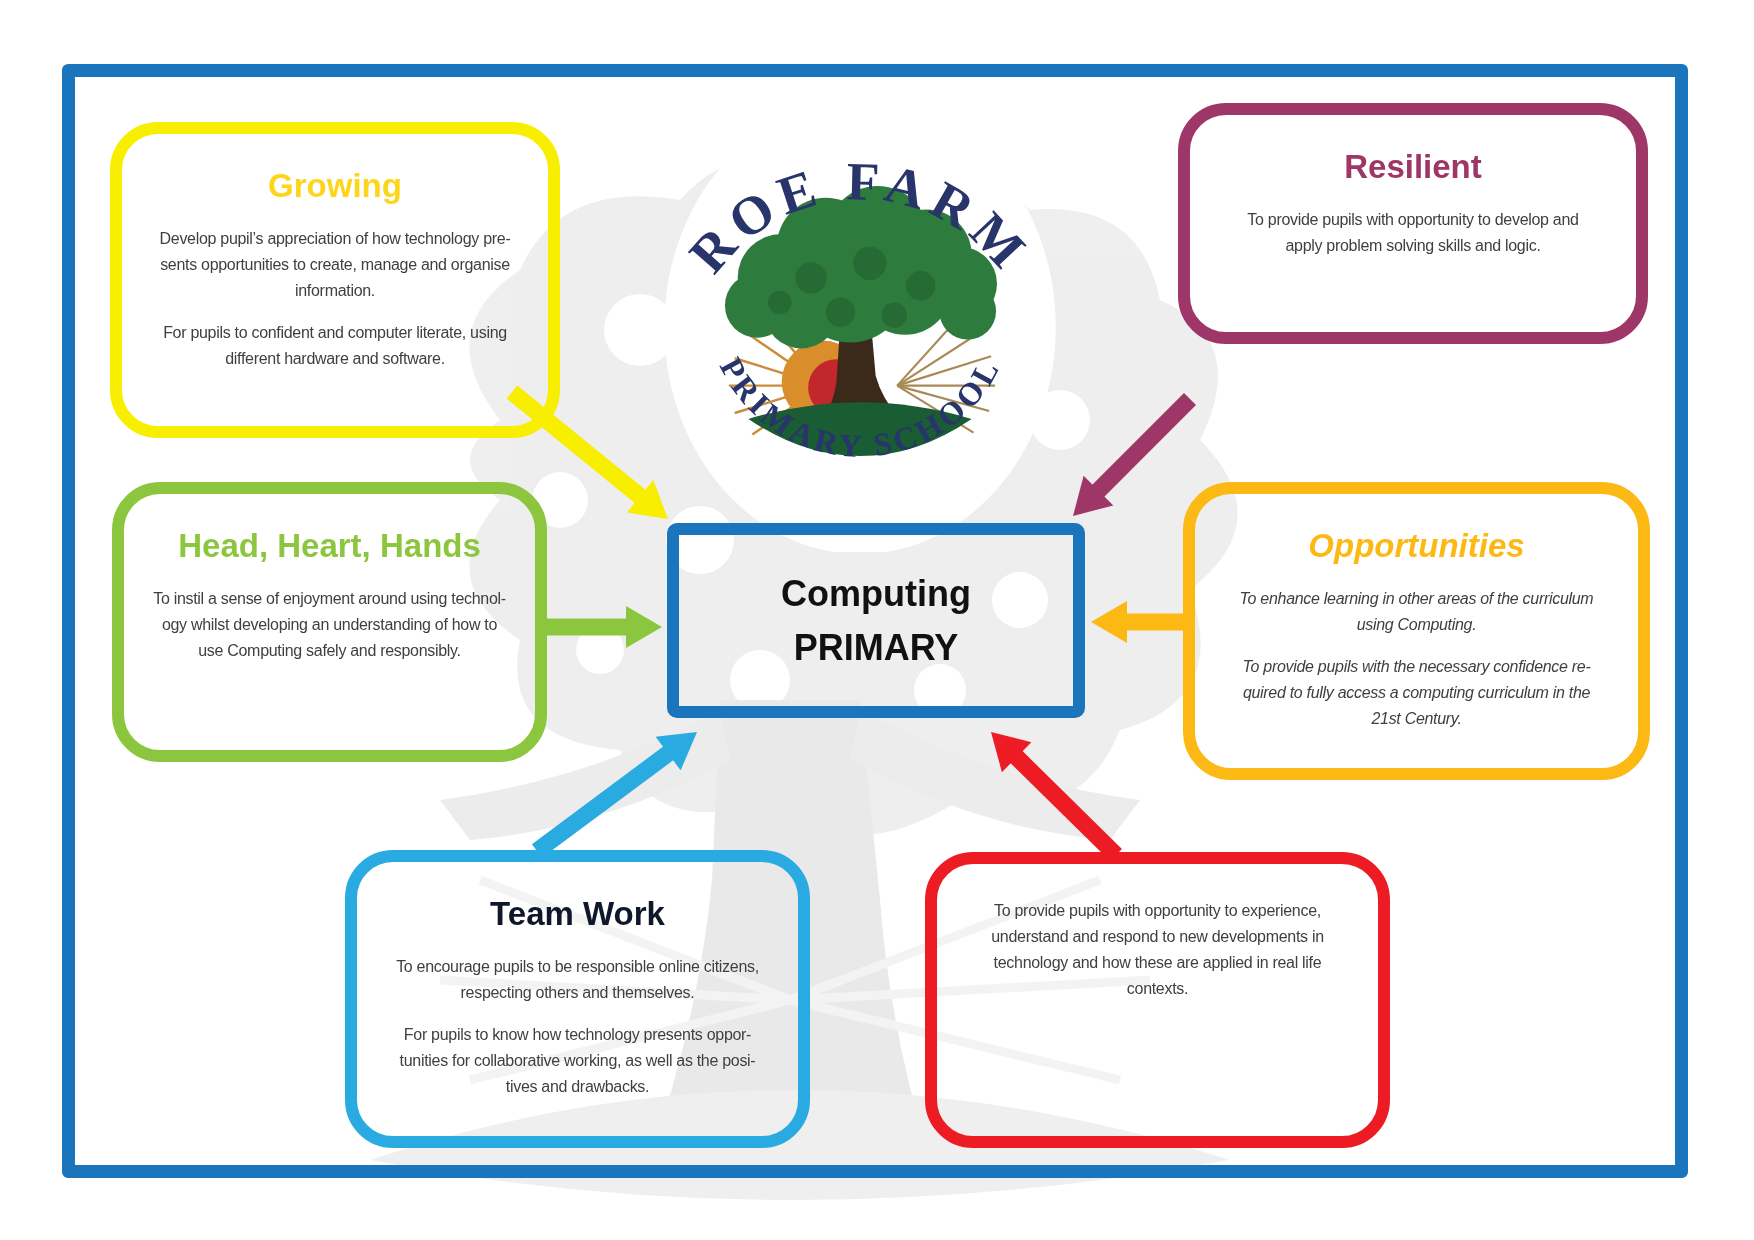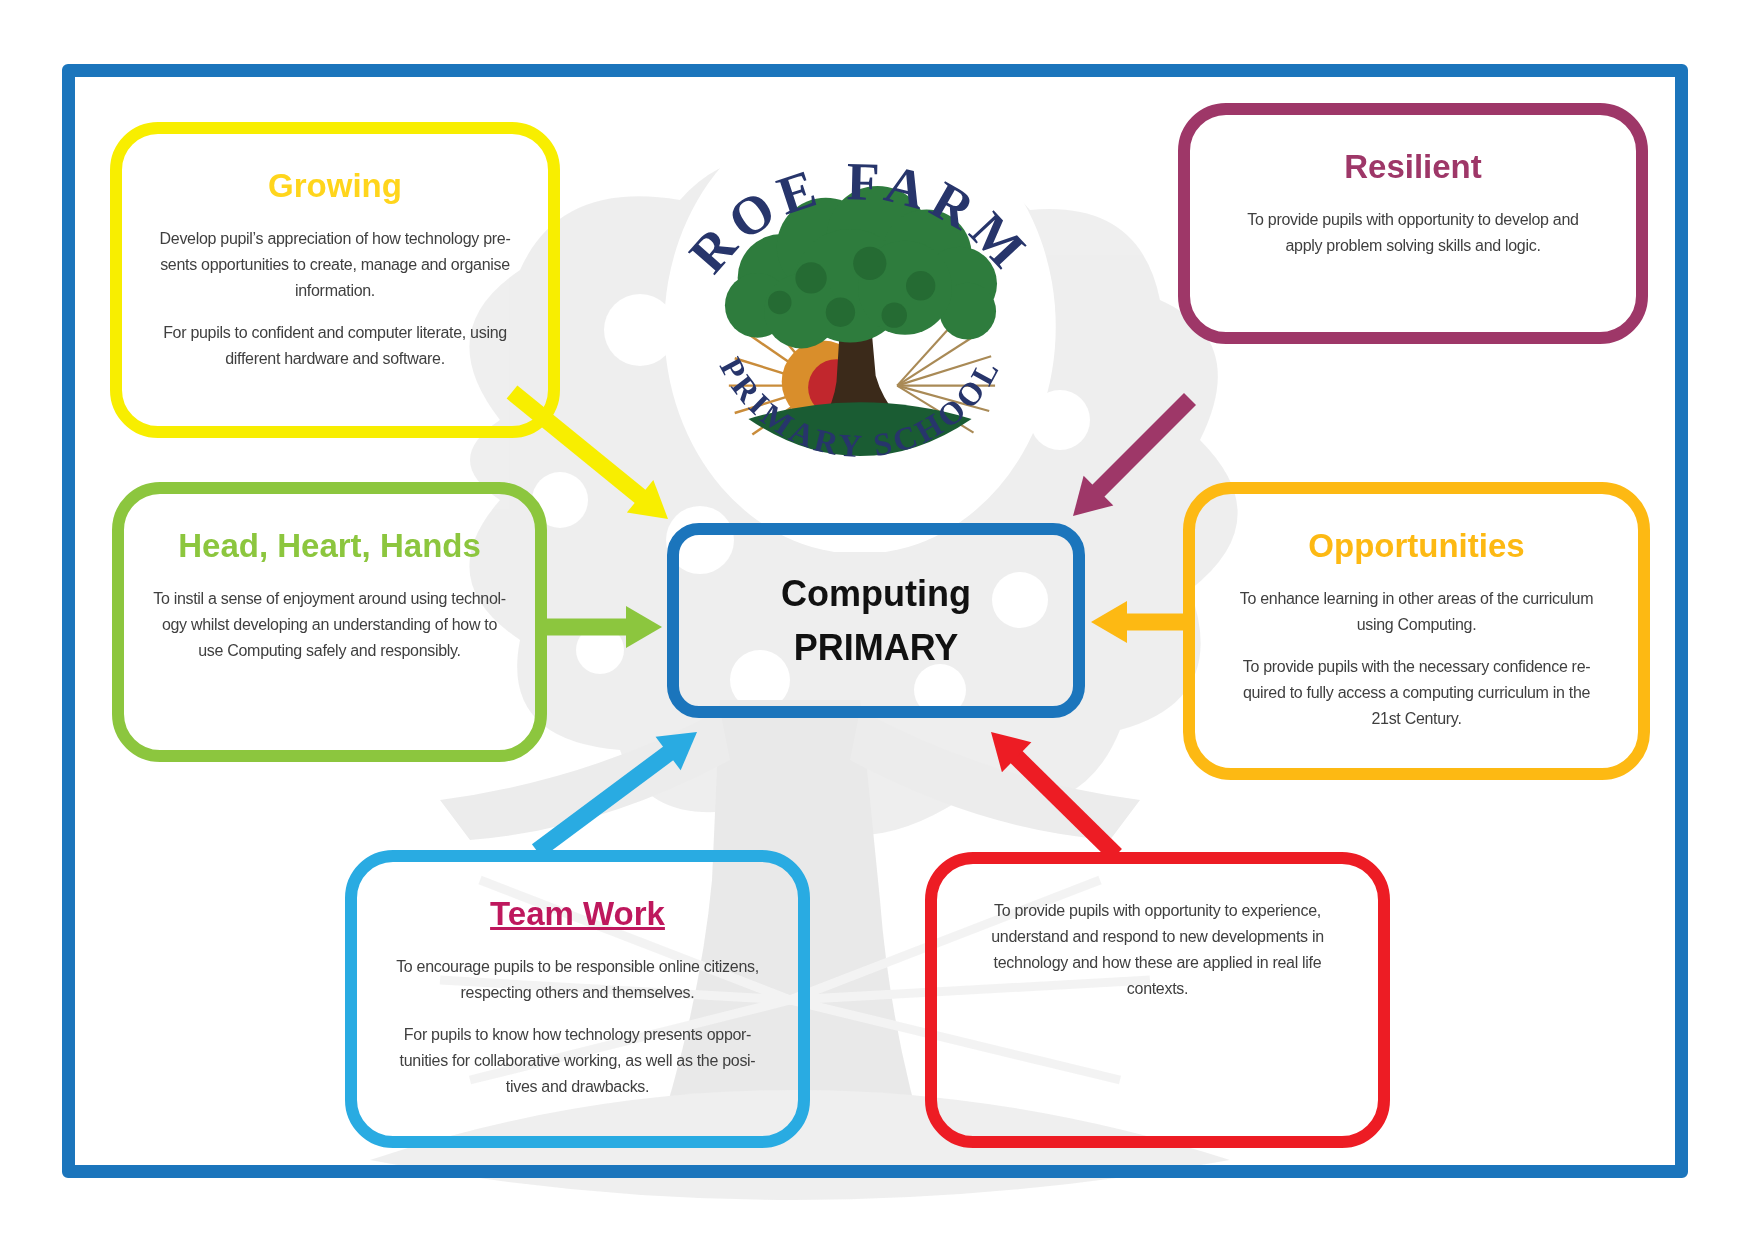--- a/index.html
+++ b/index.html
@@ -10,21 +10,21 @@
   .wm{position:absolute;left:0;top:0;width:1754px;height:1240px;z-index:0;pointer-events:none;}
   .logo{position:absolute;left:660px;top:92px;width:400px;height:460px;z-index:1;}
   .arrows{position:absolute;left:0;top:0;width:1754px;height:1240px;z-index:2;pointer-events:none;}
   .node{position:absolute;border:12px solid #999;border-radius:48px;box-sizing:border-box;
         background:transparent;z-index:3;text-align:center;padding:34px 20px 16px 20px;}
   .node-title{font-weight:bold;font-size:33px;line-height:1.1;margin:0 0 22px 0;}
   .node p{margin:0 0 16px 0;font-size:16px;line-height:1.62;letter-spacing:-0.3px;
           color:#3F3F3F;white-space:pre-line;}
   .node p:empty{display:none;}
   .center-node{position:absolute;left:667px;top:523px;width:418px;height:195px;
-        border:12px solid #1B75BC;border-radius:32px;box-sizing:border-box;z-index:3;
+        border:12px solid #1B75BC;border-radius:10px;box-sizing:border-box;z-index:3;
         display:flex;flex-direction:column;align-items:center;justify-content:center;gap:18px;}
   .center-node div{font-weight:bold;font-size:36px;color:#111;line-height:1;}
   .n-growing{left:110px;top:122px;width:450px;height:316px;}
   .n-resilient{left:1178px;top:103px;width:470px;height:241px;}
   .n-hhh{left:112px;top:482px;width:435px;height:280px;text-align:center;}
   .n-opportunities{left:1183px;top:482px;width:467px;height:298px;}
   .n-teamwork{left:345px;top:850px;width:465px;height:298px;}
   .n-wonder{left:925px;top:852px;width:465px;height:296px;}
   .logo-arc{font-family:"Liberation Serif",serif;font-weight:bold;}
 </style>
@@ -168,31 +168,31 @@
   </div>
 
   <div class="node n-hhh" style="border-color: rgb(140, 198, 62);">
     <div class="node-title" style="color: rgb(140, 198, 62);">Head, Heart, Hands</div>
     <p>To instil a sense of enjoyment around using technol-
 ogy  whilst developing an understanding of how to
 use Computing safely and responsibly.</p>
 
   </div>
 
-  <div class="node n-opportunities" style="border-color: rgb(253, 185, 19);">
+  <div class="node n-opportunities" style="border-color: rgb(253, 185, 19); font-style: italic;">
     <div class="node-title" style="color: rgb(253, 185, 19);">Opportunities</div>
     <p>To enhance learning in other areas of the curriculum
 using Computing.</p>
     <p>To provide pupils with the necessary confidence re-
 quired to fully access a computing curriculum in the
 21st Century.</p>
   </div>
 
   <div class="node n-teamwork" style="border-color: rgb(41, 171, 226);">
-    <div class="node-title" style="color: #be185d; text-decoration: underline;">Team Work</div>
+    <div class="node-title" style="color: #0f172a;">Team Work</div>
     <p>To encourage pupils to be responsible online citizens,
 respecting others and themselves.</p>
     <p>For pupils to know how technology presents oppor-
 tunities for collaborative working, as well as the posi-
 tives and drawbacks.</p>
   </div>
 
   <div class="node n-wonder" style="border-color: rgb(237, 28, 36);">
     <p>To provide pupils with opportunity to experience,
 understand and respond to new developments in

